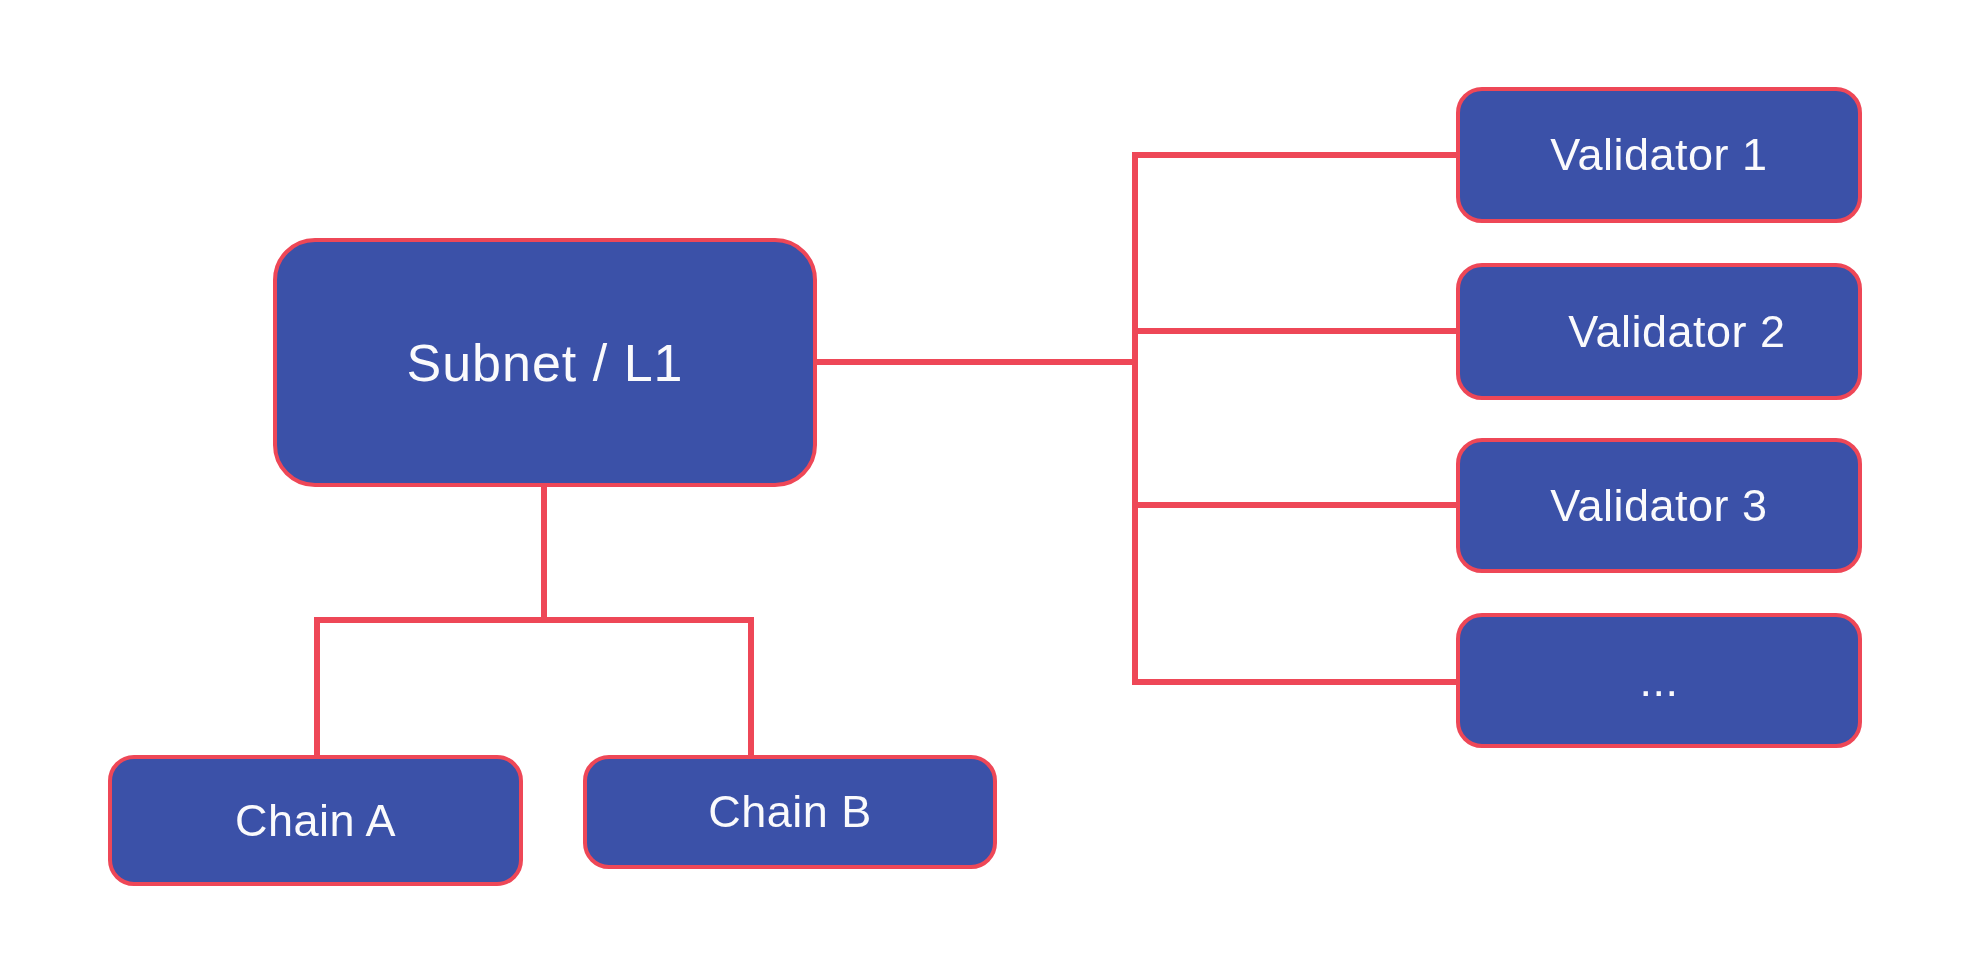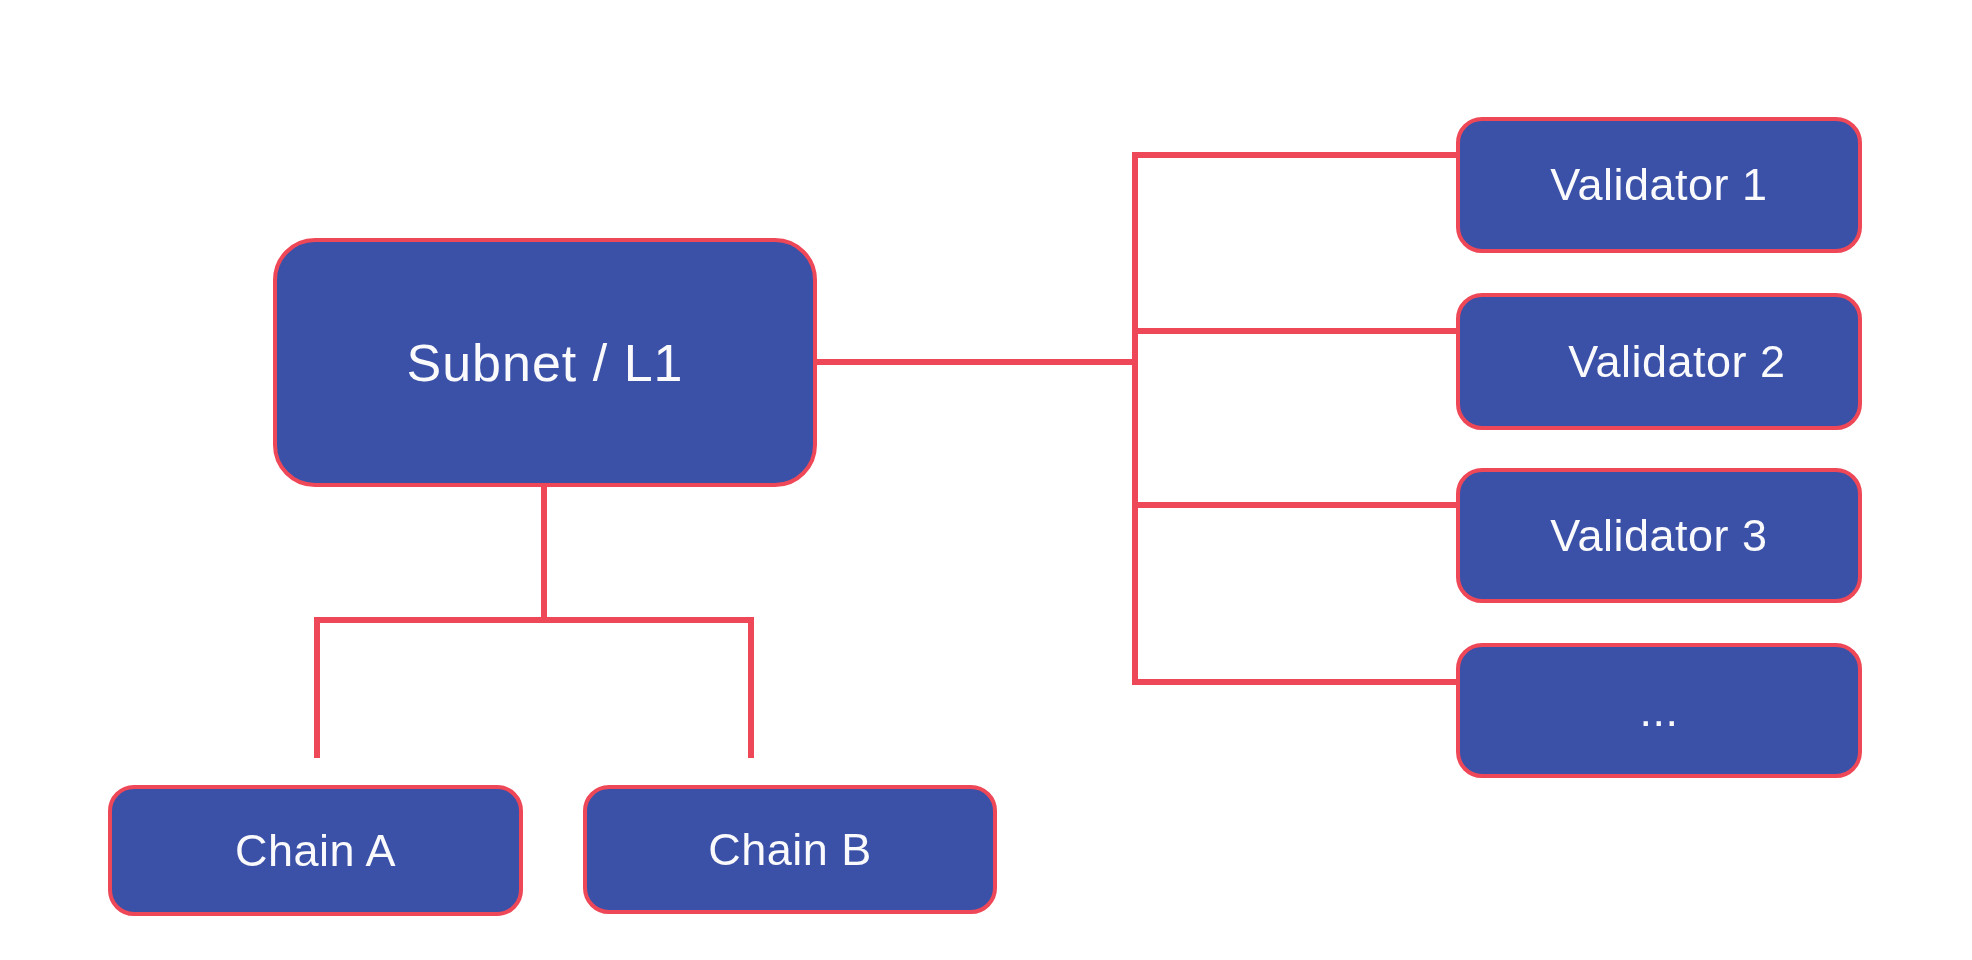--- a/index.html
+++ b/index.html
@@ -39,34 +39,33 @@
     border: 4.5px solid var(--node-border, #ee4757);
     color: var(--label-text, #fafafc);
     text-align: center;
     white-space: nowrap;
   }
   .node-label { display: inline-block; }
   .node--small {
     border-radius: 26px;
     font-size: 45px;
     letter-spacing: 0.5px;
-    margin-top: 30px;
   }
   .node--subnet {
     left: 273px; top: 238px; width: 544px; height: 249px;
     border-radius: 42px;
     font-size: 52px;
     letter-spacing: 1px;
   }
   .node--validator-1 { left: 1456px; top: 87px;  width: 406px; height: 136px; }
   .node--validator-2 { left: 1456px; top: 263px; width: 406px; height: 137px; padding-left: 36px; }
   .node--validator-3 { left: 1456px; top: 438px; width: 406px; height: 135px; }
   .node--ellipsis    { left: 1456px; top: 613px; width: 406px; height: 135px; }
   .node--chain-a     { left: 108px;  top: 755px; width: 415px; height: 131px; }
-  .node--chain-b     { left: 583px;  top: 755px; width: 414px; height: 129px; }
+  .node--chain-b     { left: 583px;  top: 755px; width: 414px; height: 114px; }
 </style>
 </head>
 <body>
 
 <div class="stage">
 
   <svg class="connectors" viewBox="0 0 1972 960" aria-hidden="true">
 
     <path d="
       M817 362 H1135

